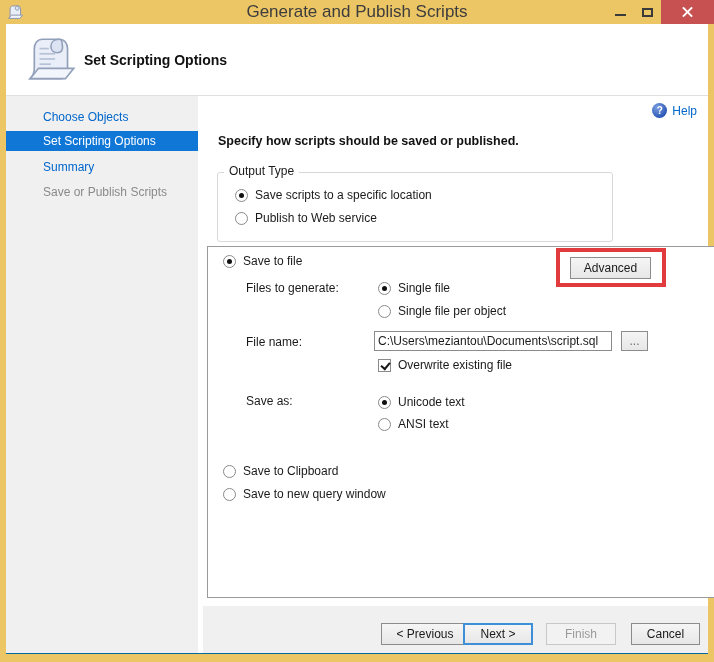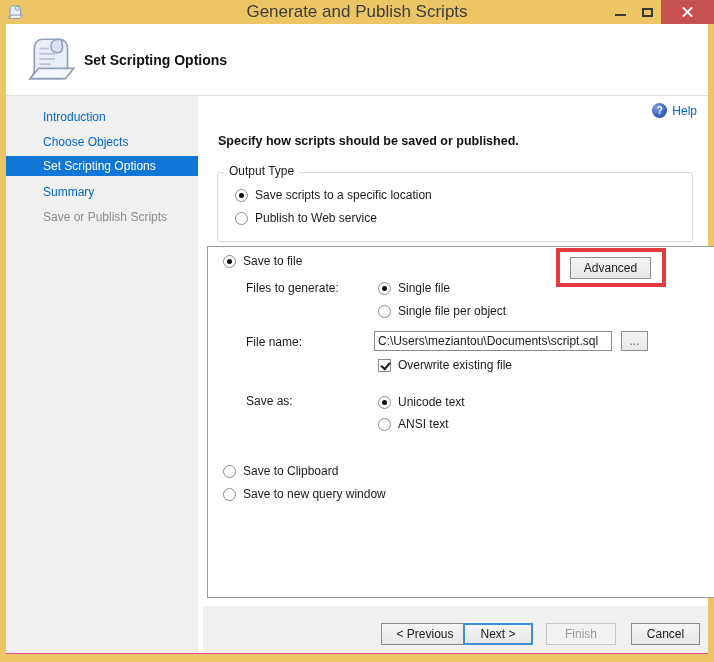--- a/index.html
+++ b/index.html
@@ -16,21 +16,21 @@
   .ctrl { width:27px; display:flex; align-items:center; justify-content:center; }
   .ctrl-close { width:53px; background:var(--close_red,#c75050); }
   .glyph-min { width:11px; height:2px; background:#3a3a3a; margin-top:6px; }
   .glyph-max { width:11px; height:9px; border:2px solid #3a3a3a; background:transparent; }
   .glyph-x { position:relative; width:13px; height:13px; }
   .glyph-x::before,.glyph-x::after { content:""; position:absolute; left:0; top:5.5px; width:13px; height:2px; background:#fff; }
   .glyph-x::before { transform:rotate(45deg); }
   .glyph-x::after { transform:rotate(-45deg); }
 
   
-  .inner { position:absolute; left:6px; top:24px; width:702px; height:630px; background:#ec4899; }
+  .inner { position:absolute; left:6px; top:24px; width:702px; height:630px; background:#0369a1; }
 
   .header { height:72px; background:#fff; border-bottom:1px solid #e0e0e0; position:relative; }
   .hd-icon { position:absolute; left:22px; top:9px; }
   .hd-title { position:absolute; left:78px; top:28px; font-size:14px; font-weight:bold; color:#111; }
 
   .bodyrow { display:flex; height:557px; }
   .sidebar { width:192px; background:#f0f0f0; padding-top:8px; }
   .gapstrip { width:5px; background:#fff; }
   .rightcol { width:505px; display:flex; flex-direction:column; }
   .main { height:510px; background:#fff; position:relative; }
@@ -40,21 +40,21 @@
   .side-item { height:25px; display:flex; align-items:center; padding-left:37px; color:var(--link,#0066cc); white-space:nowrap; }
   .side-item.selected { background:var(--selection,#1177d7); color:#fff; height:20px; margin:2px 0 3px 0; }
   .side-item.disabled { color:#8a8a8a; }
 
   
   .help { position:absolute; top:7px; right:11px; display:flex; align-items:center; gap:5px; color:var(--link,#0066cc); }
   .help-icon { width:15px; height:15px; border-radius:50%; background:radial-gradient(circle at 35% 30%, #7b9fe2 0%, #2c57b6 70%); color:#fff; font-size:10px; font-weight:bold; text-align:center; line-height:15px; }
   .instruction { position:absolute; left:15px; top:38px; font-weight:bold; font-size:12.5px; color:#111; }
 
   .groupbox { position:absolute; background:#fff; }
-  .box1 { left:14px; top:76px; width:476px; height:70px; border:1px solid #d8d8d8; border-radius:3px; }
+  .box1 { left:14px; top:76px; width:396px; height:70px; border:1px solid #d8d8d8; border-radius:3px; }
   .boxlabel { position:absolute; top:-9px; left:6px; background:#fff; padding:0 5px; color:#1a1a1a; }
   .box2 { left:4px; top:150px; width:574px; height:352px; border:1px solid #9a9a9a; }
 
   .row { position:absolute; display:flex; align-items:center; gap:7px; height:16px; white-space:nowrap; }
 
   .radio { width:13px; height:13px; border:1px solid #8a8a8a; border-radius:50%; background:#fff; position:relative; flex-shrink:0; }
   .radio.checked::after { content:""; position:absolute; left:3px; top:3px; right:3px; bottom:3px; border-radius:50%; background:#111; }
   .checkbox { width:13px; height:13px; border:1px solid #8a8a8a; background:#fff; position:relative; flex-shrink:0; }
   .checkbox.checked::after { content:""; position:absolute; left:2px; top:2px; width:7px; height:4px; border-left:2px solid #1a1a1a; border-bottom:2px solid #1a1a1a; transform:rotate(-50deg); }
 
@@ -108,21 +108,20 @@
         <line x1="11" y1="25" x2="26" y2="25" stroke="#b7c1d6" stroke-width="1.6"></line>
         <line x1="11" y1="30" x2="22" y2="30" stroke="#b7c1d6" stroke-width="1.6"></line>
         <path d="M2 44 L10 34 L44 34 L36 44 Z" fill="#f2f5fb" stroke="#93a0ba" stroke-width="1.6"></path>
       </svg>
       <div class="hd-title">Set Scripting Options</div>
     </div>
 
     <div class="bodyrow">
 
       <div class="sidebar">
-        <div class="side-item">Introduction</div>
         <div class="side-item">Choose Objects</div>
         <div class="side-item selected">Set Scripting Options</div>
         <div class="side-item">Summary</div>
         <div class="side-item disabled">Save or Publish Scripts</div>
       </div>
 
       <div class="gapstrip"></div>
 
       <div class="rightcol">
 

